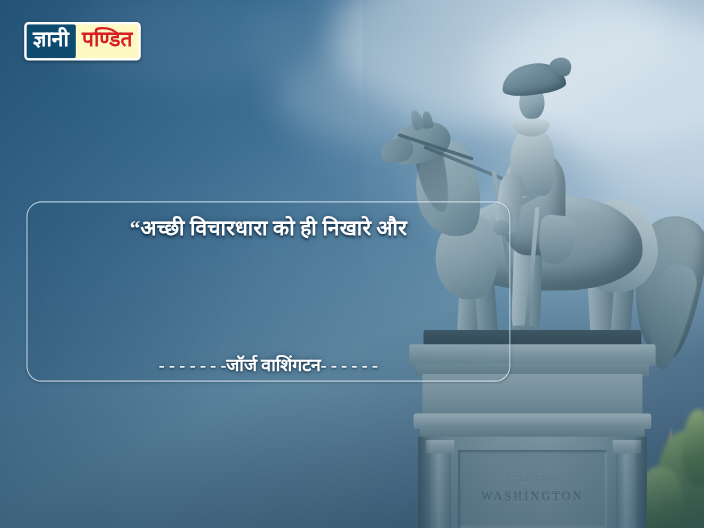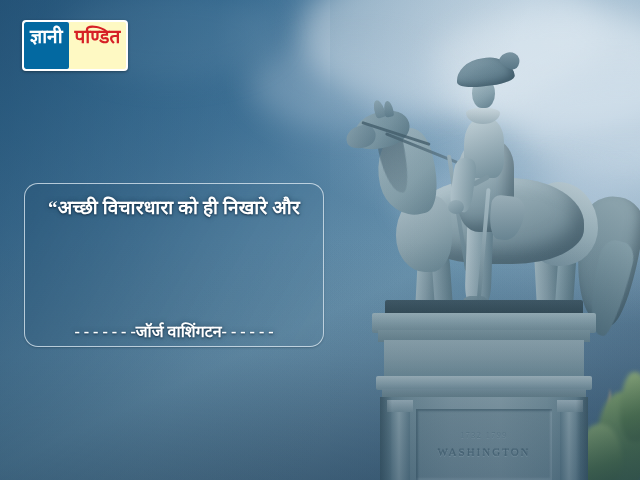--- a/index.html
+++ b/index.html
@@ -404,45 +404,45 @@
     left: 22px; top: 20px;
     display: flex;
     align-items: stretch;
     border-radius: 4px;
     overflow: hidden;
     box-shadow: 0 1px 3px rgba(0,0,0,0.35);
     background: #fff;
     border: 2px solid #fff;
   }
   .logo-red {
-    background: #0369a1;
+    background: #0c4a6e;
     color: #ffffff;
     font-size: 19px;
     font-weight: bold;
     line-height: 1;
-    padding: 5px 6px 23px 6px;
+    padding: 5px 6px 7px 6px;
     font-family: "Liberation Sans", "DejaVu Sans", sans-serif;
     border-radius: 2px;
   }
   .logo-white {
     background: #fef9c3;
     color: #d62026;
     font-size: 19px;
     font-weight: bold;
     line-height: 1;
     padding: 5px 6px 7px 6px;
     font-family: "Liberation Sans", "DejaVu Sans", sans-serif;
   }
 
   
   #quote-box {
     position: absolute;
     left: 24px;
     top: 183px;
-    width: 300px;
+    width: 440px;
     height: 164px;
     border: 1px solid rgba(226,238,246,0.75);
     border-radius: 14px;
     box-sizing: border-box;
     background: linear-gradient(120deg,
         rgba(30,72,104,0.24) 0%,
         rgba(38,84,116,0.12) 50%,
         rgba(60,110,142,0.04) 100%);
     box-shadow: 0 1px 2px rgba(10,30,48,0.25);
   }

